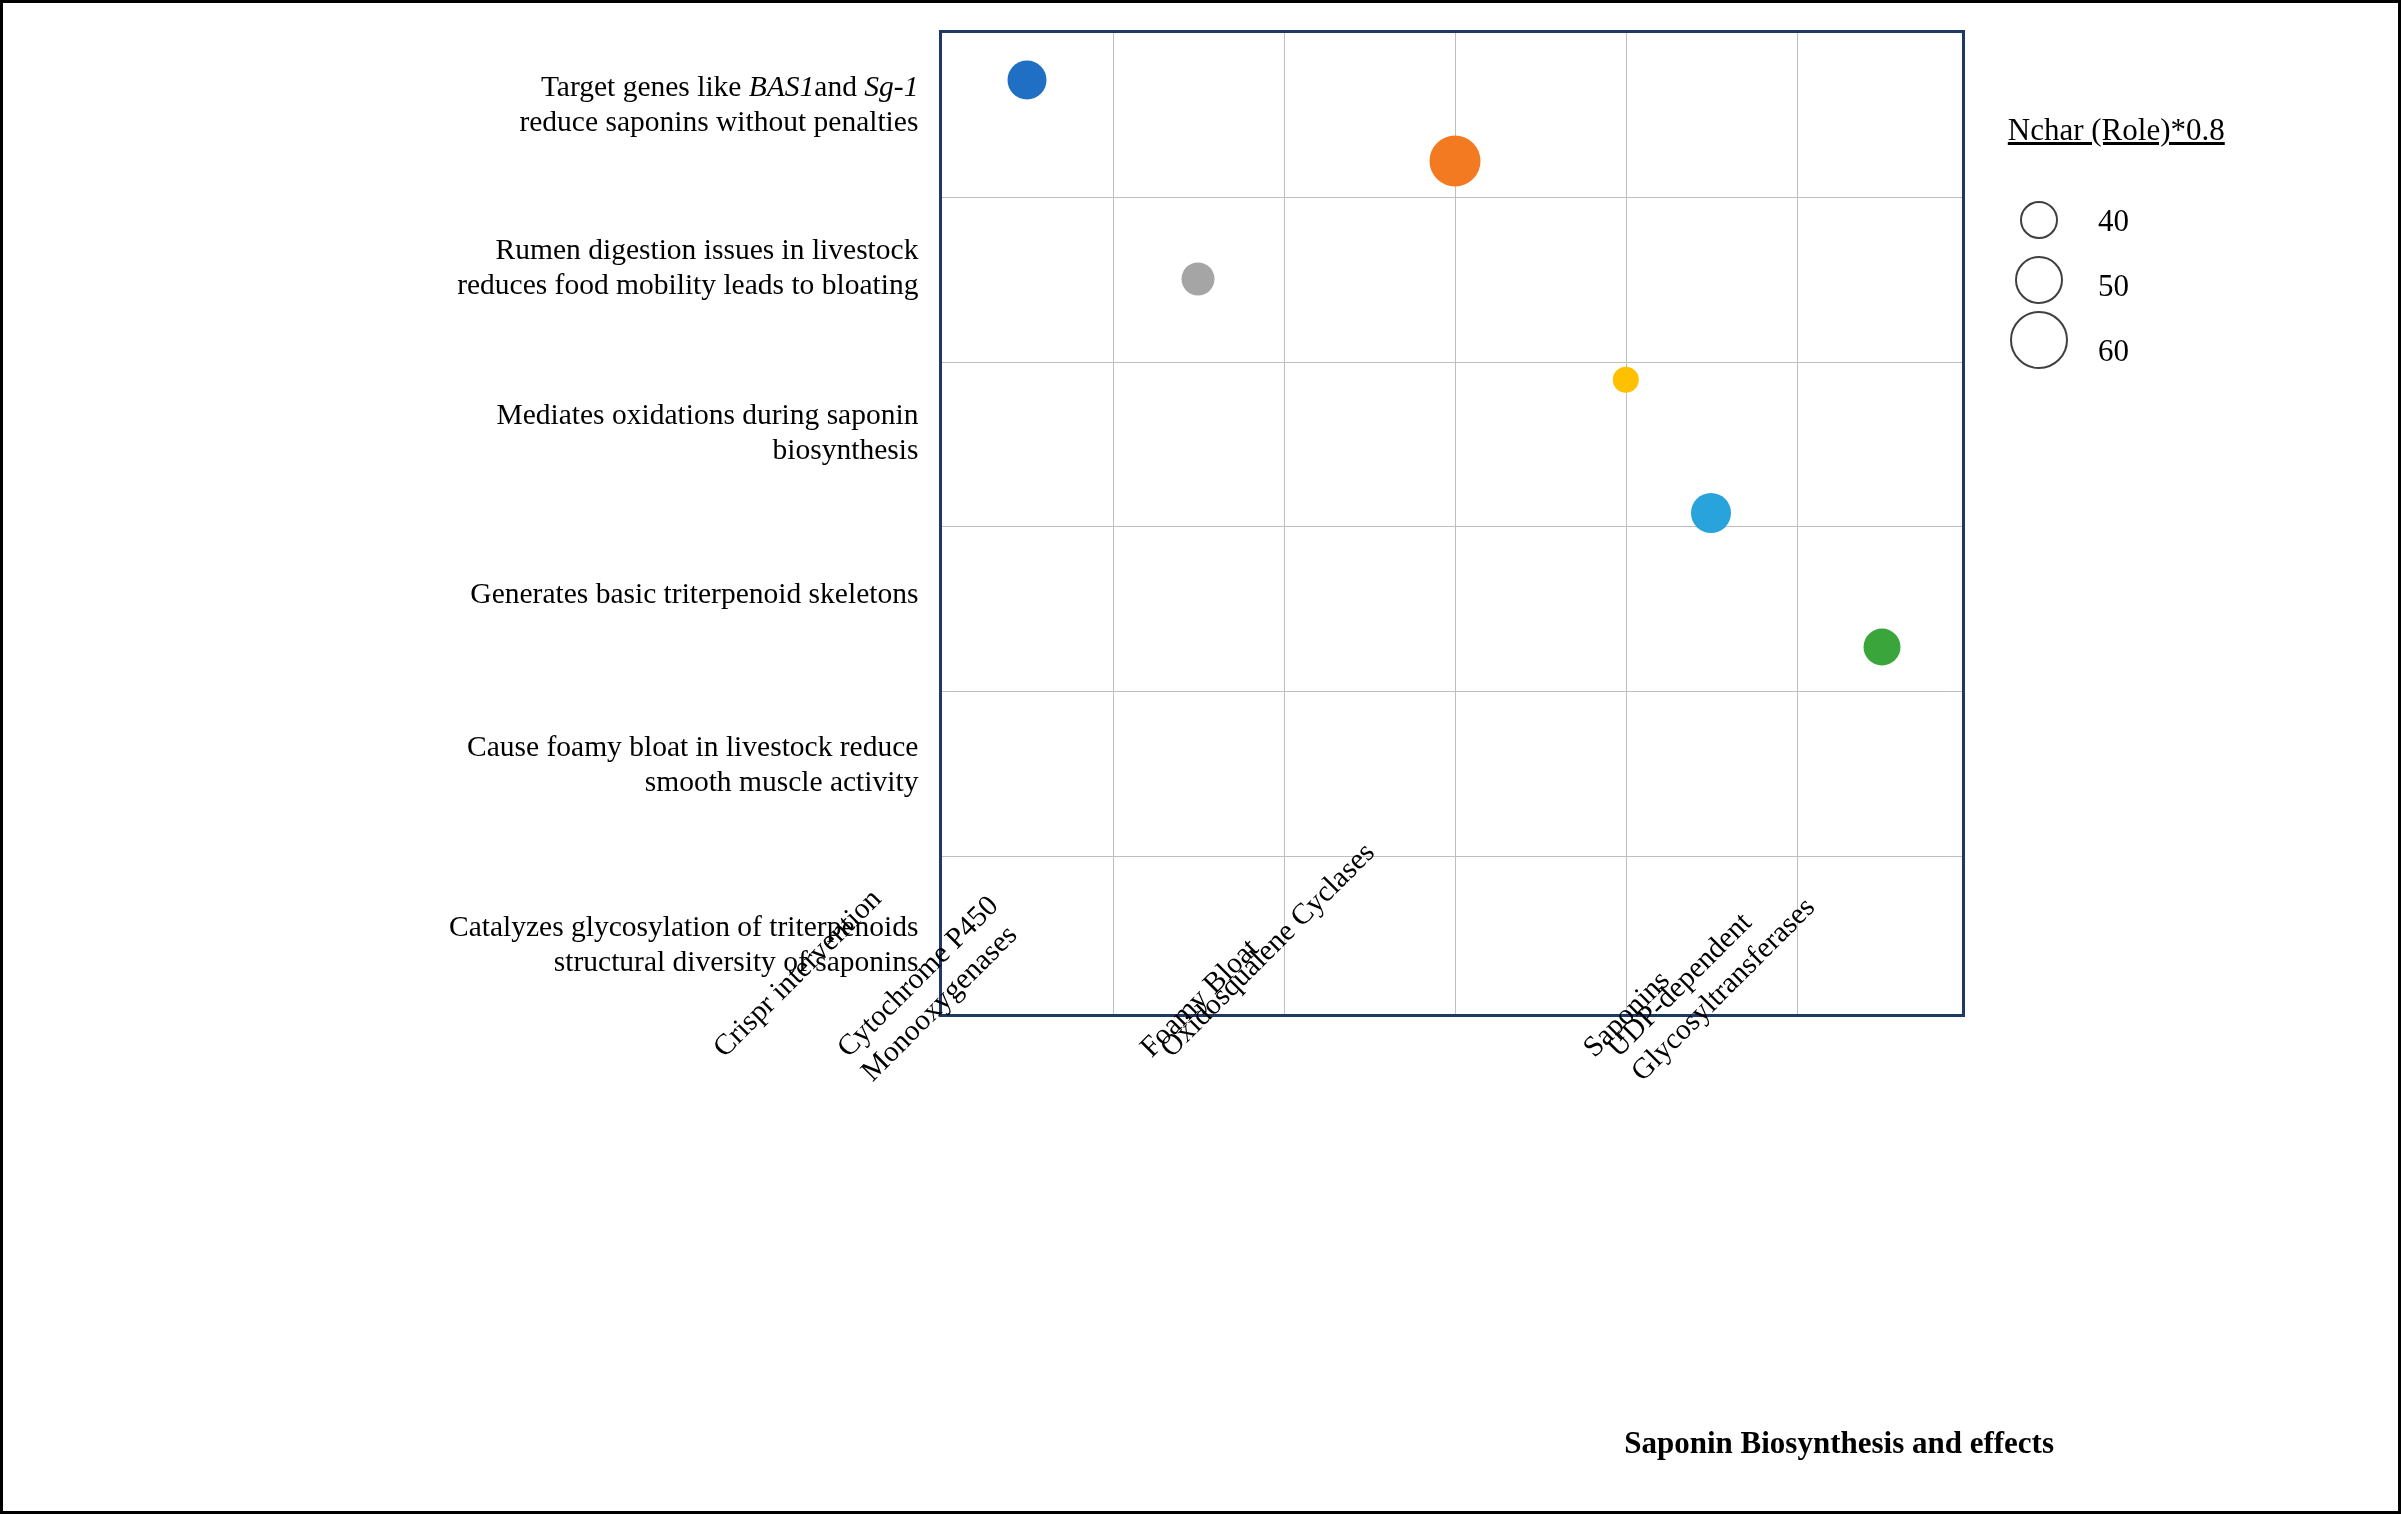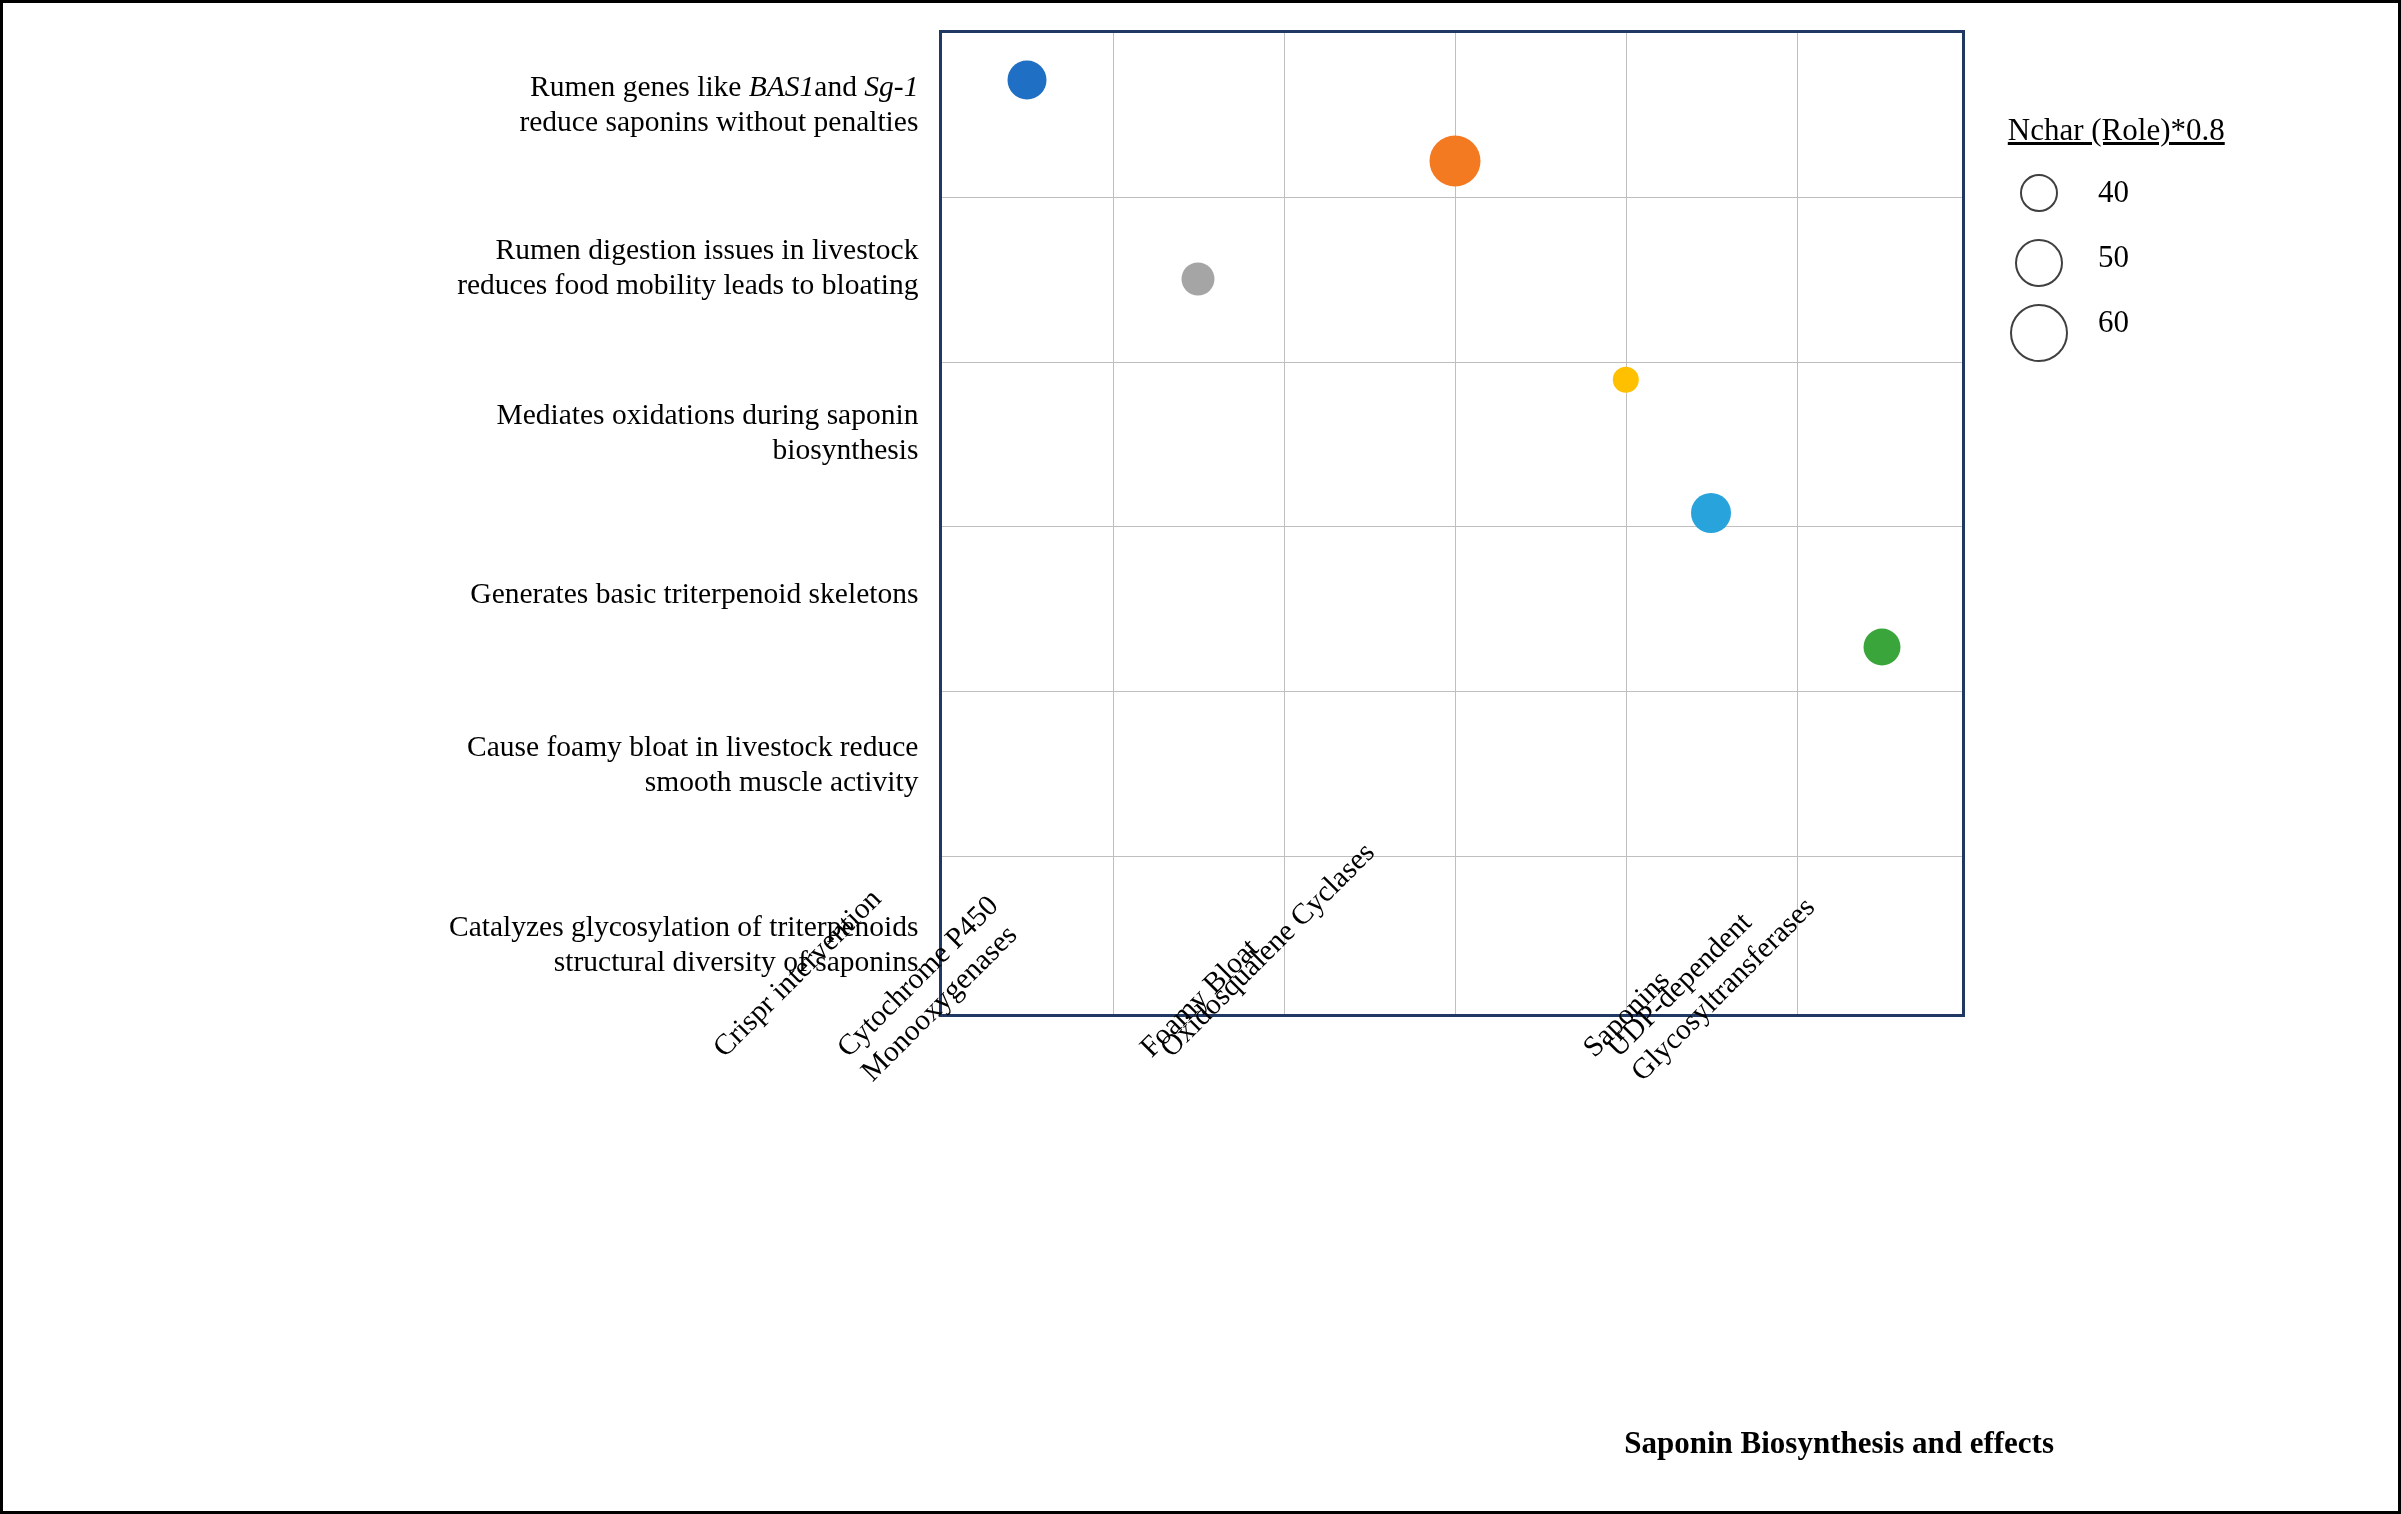--- a/index.html
+++ b/index.html
@@ -106,21 +106,21 @@
   .legend-title {
     font-size: 31px;
     color: #000000;
     white-space: nowrap;
     margin-bottom: 26.4px;
     margin-left: 7.8px;
     text-decoration: underline;
   }
   .legend-row {
     display: flex;
-    align-items: flex-start;
+    align-items: flex-end;
     height: 65px;
   }
   .legend-circle {
     border: 2.3px solid #404040;
     border-radius: 50%;
     background: transparent;
     flex: 0 0 auto;
   }
   .legend-circle-slot {
     width: 78px;
@@ -134,21 +134,21 @@
     margin-left: 20px;
   }
 </style>
 </head>
 <body>
 
 <div id="figure">
 
   <div class="y-labels-holder">
     <div class="y-label" style="top:74px;">
-      <span><span>Rumen genes like </span><span class="ital">BAS1</span><span>and </span><span class="ital">Sg-1</span></span><br>
+      <span><span>Target genes like </span><span class="ital">BAS1</span><span>and </span><span class="ital">Sg-1</span></span><br>
       <span>reduce saponins without penalties</span>
     </div>
     <div class="y-label" style="top:237px;">
       <span>Rumen digestion issues in livestock</span><br>
       <span>reduces food mobility leads to bloating</span>
     </div>
     <div class="y-label" style="top:402px;">
       <span>Mediates oxidations during saponin</span><br>
       <span>biosynthesis</span>
     </div>

